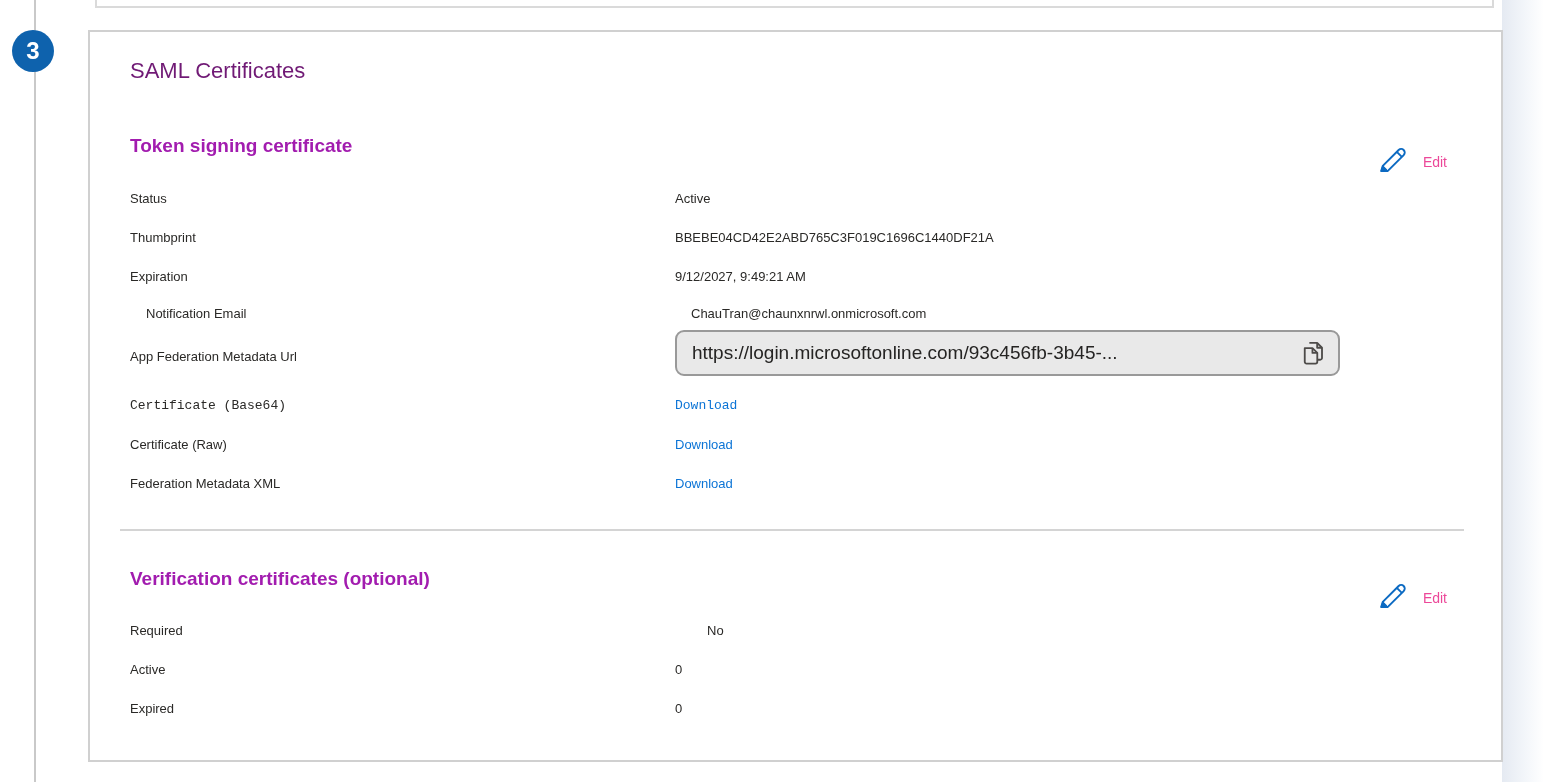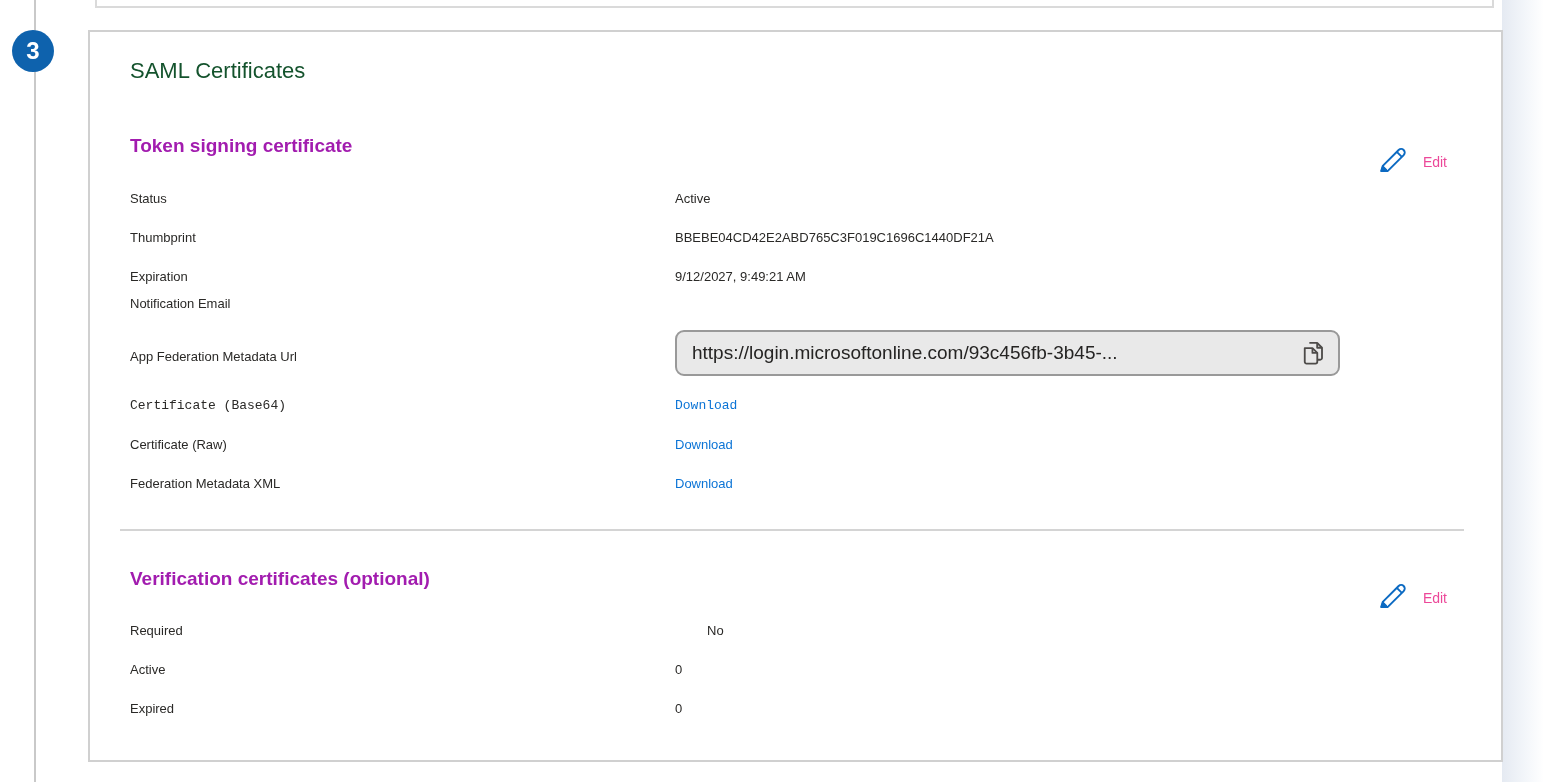--- a/index.html
+++ b/index.html
@@ -12,21 +12,21 @@
   .right-shade{position:absolute;top:0;right:0;width:42px;height:782px;z-index:0;
     background:linear-gradient(to right,#e5eaf2 0%,#f3f6fa 55%,#ffffff 100%);}
   .connector{position:absolute;left:34px;top:0;width:2px;height:782px;background:#c9c9c9;z-index:1;}
   .badge{position:absolute;left:12px;top:30px;width:42px;height:42px;border-radius:50%;
     background:#0e62ad;color:#fff;display:flex;align-items:center;justify-content:center;
     font-size:24px;font-weight:700;z-index:3;}
   .prev-card{position:absolute;left:95px;top:-26px;width:1399px;height:34px;background:#fff;
     border:2px solid #dadada;box-sizing:border-box;z-index:1;}
   .card{position:absolute;left:88px;top:30px;width:1415px;height:732px;background:#fff;
     border:2px solid #d0d0d0;box-sizing:border-box;z-index:2;}
-  .card-title{position:absolute;left:40px;top:26px;font-size:22px;color:#14532d;}
+  .card-title{position:absolute;left:40px;top:26px;font-size:22px;color:#701a75;}
   .sec-head{position:absolute;left:40px;font-size:19px;font-weight:700;color:#a21caf;}
   .kvrow{position:absolute;left:40px;height:30px;font-size:13px;display:flex;align-items:center;}
   .kvrow .lbl{width:545px;flex:none;color:#2a2927;}
   .kvrow .val{color:#2a2927;white-space:nowrap;}
   .link{color:#0b74d6;cursor:pointer;text-decoration:none;}
   .edit-btn{position:absolute;right:54px;display:flex;align-items:center;gap:16px;height:36px;cursor:pointer;}
   .edit-btn .edit-lbl{font-size:14px;color:#ec4899;}
   .url-field{position:absolute;left:585px;top:298px;width:665px;height:46px;background:#e9e9e9;
     border:2px solid #999999;border-radius:9px;box-sizing:border-box;
     display:flex;align-items:center;padding:0 10px 0 15px;cursor:text;}
@@ -67,22 +67,23 @@
     <span class="val">Active</span>
   </div>
   <div class="kvrow" style="top:190px;">
     <span class="lbl">Thumbprint</span>
     <span class="val">BBEBE04CD42E2ABD765C3F019C1696C1440DF21A</span>
   </div>
   <div class="kvrow" style="top:229px;">
     <span class="lbl">Expiration</span>
     <span class="val">9/12/2027, 9:49:21 AM</span>
   </div>
-  <div class="kvrow" style="top:256px;">
+  <div class="kvrow" style="top:266px;margin-left:16px;">
     <span class="lbl">Notification Email</span>
+    <span class="val">ChauTran@chaunxnrwl.onmicrosoft.com</span>
   </div>
 
   <div class="kvrow" style="top:309px;">
     <span class="lbl">App Federation Metadata Url</span>
   </div>
   <div class="url-field">
     <span class="txt">https://login.microsoftonline.com/93c456fb-3b45-...</span>
     <span class="copy-btn">
       <svg width="30" height="30" viewBox="0 0 28 28" fill="none" stroke="#4d4b49" stroke-width="1.7" stroke-linejoin="round">
         <path d="M10.6 4.6 h7.3 L22.4 9.1 V18.6 a1.7 1.7 0 0 1 -1.7 1.7 h-2.4"></path>

